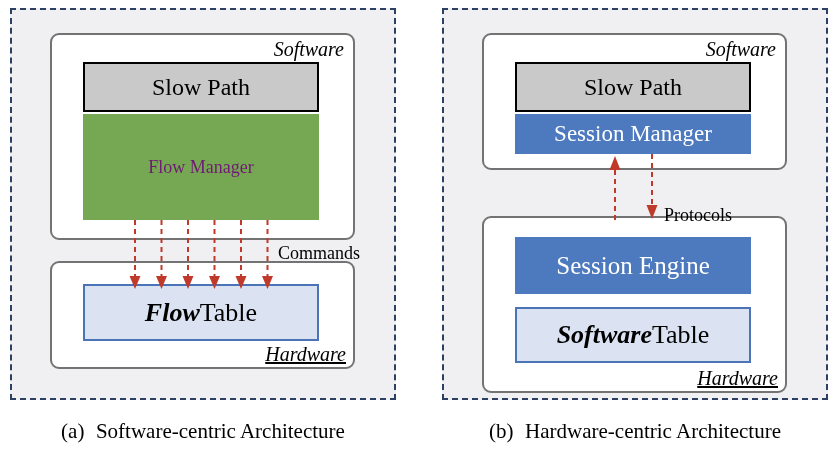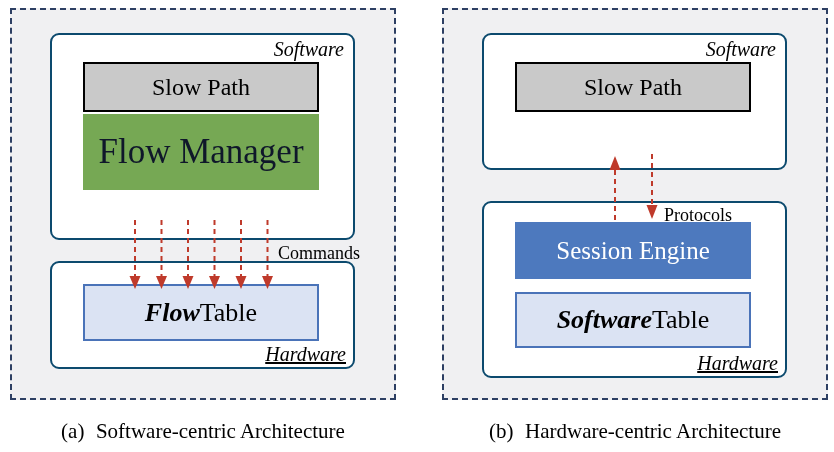--- a/index.html
+++ b/index.html
@@ -9,45 +9,45 @@
   }
   .panel {
     position:absolute; top:8px; width:386px; height:392px;
     background:#f0f0f2; border:2px dashed #2d3f63; box-sizing:border-box;
   }
   #panel-a { left:10px; }
   #panel-b { left:442px; }
 
   .inner-box {
     position:absolute; left:38px; width:305px; background:#ffffff;
-    border:2px solid #0c4a6e; border-radius:9px; box-sizing:border-box;
+    border:2px solid #737373; border-radius:9px; box-sizing:border-box;
   }
   #software-box-a { top:23px;  height:207px; }
   #hardware-box-a { top:251px; height:108px; }
   #software-box-b { top:23px;  height:137px; }
-  #hardware-box-b { top:191px; height:177px; }
+  #hardware-box-b { top:206px; height:177px; }
 
   .zone-label {
     position:absolute; font-style:italic; font-size:20px; line-height:1.1;
     white-space:nowrap;
   }
   .zone-label.software { top:3px; right:9px; }
   .zone-label.hardware { bottom:2px; right:7px;text-decoration:underline; }
 
   .node {
     position:absolute; left:31px; width:236px; box-sizing:border-box;
     display:flex; align-items:center; justify-content:center;
     white-space:nowrap;
   }
   .slow-path {
     top:27px; height:50px; background:#c9c9c9; border:2px solid #000;
     font-size:24px;
   }
   .flow-manager {
-    top:79px; height:76px; background:#76a854; color:#0f172a; font-size:35px;
+    top:79px; height:106px; background:#76a854; color:#701a75; font-size:18px;
   }
   .session-node {
     background:#4d79be; color:#ffffff;
   }
   #session-manager { top:79px; height:40px; font-size:23px; }
   #session-engine  { top:19px; height:57px; font-size:25px; }
   .table-node {
     background:#dbe3f3; border:2px solid #4a73b8; font-size:26px;
   }
   #flow-table    { top:21px; height:57px; }
@@ -91,20 +91,21 @@
           <span> Table</span>
       </div>
       <div class="zone-label hardware">Hardware</div>
     </div>
   </div>
 
   <div class="panel" id="panel-b">
     <div class="inner-box" id="software-box-b">
       <div class="zone-label software">Software</div>
       <div class="node slow-path">Slow Path</div>
+      <div class="node session-node" id="session-manager">Session Manager</div>
     </div>
     <div class="inner-box" id="hardware-box-b">
       <div class="node session-node" id="session-engine">Session Engine</div>
       <div class="node table-node" id="session-table">
         <span class="table-emph">Software</span>
           <span> Table</span>
       </div>
       <div class="zone-label hardware">Hardware</div>
     </div>
   </div>

